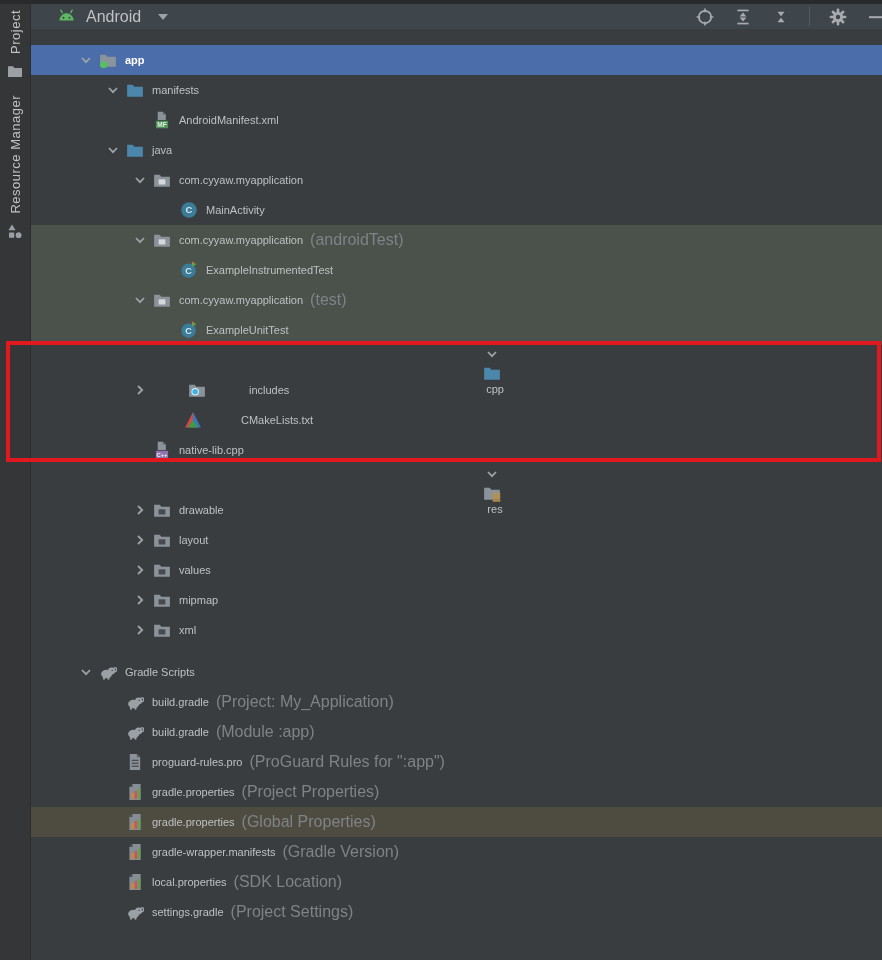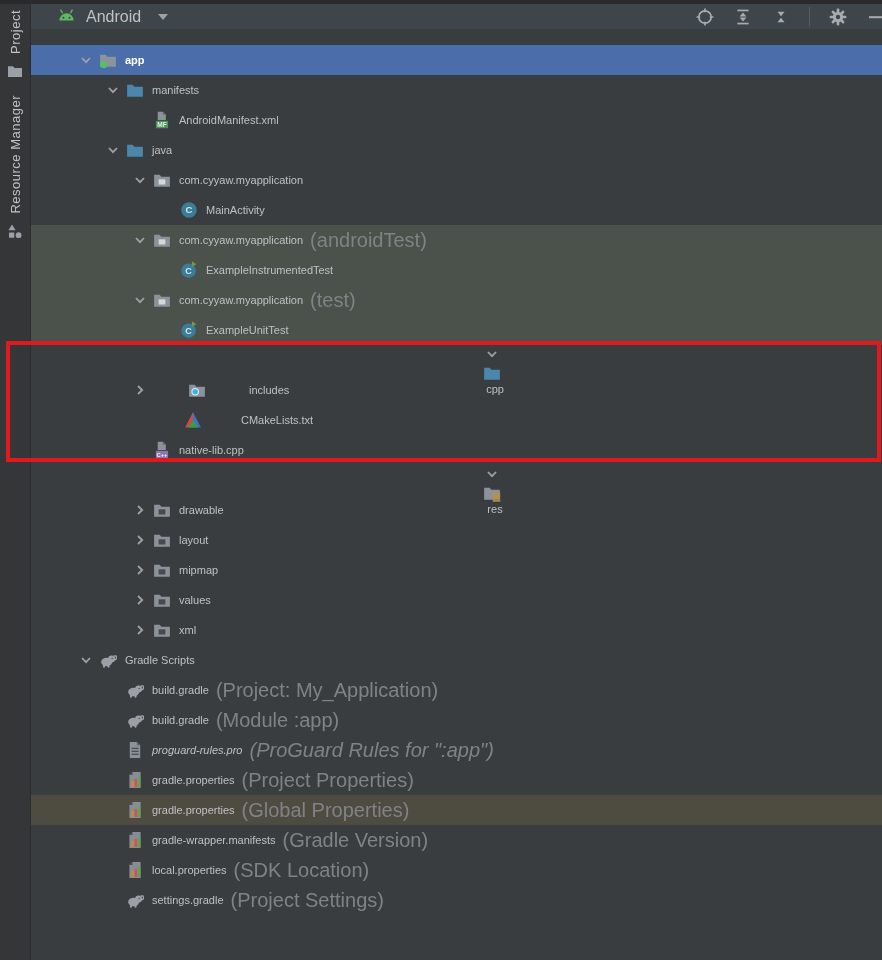--- a/index.html
+++ b/index.html
@@ -26,21 +26,21 @@
   .tb-right{margin-left:auto;display:flex;align-items:center;gap:18px;padding-right:0;}
   .tb-icon{width:20px;height:20px;display:flex;align-items:center;justify-content:center;cursor:pointer;}
   .tb-divider{width:1px;height:19px;background:#575b5f;}
   .tb-min{margin-right:-4px;}
   
   .tree{position:absolute;left:0;top:45px;right:0;}
   .row{height:30px;display:flex;align-items:center;box-sizing:border-box;cursor:pointer;}
   .row .chev{width:24px;height:18px;display:flex;align-items:center;justify-content:center;flex:none;}
   .row .ricon{width:20px;height:20px;display:flex;align-items:center;justify-content:center;flex:none;}
   .row .lbl{margin-left:7px;font-size:11px;color:#bec1c3;white-space:pre;}
-  .row .sfx{margin-left:7px;font-size:20px;color:#7f8386;white-space:pre;}
+  .row .sfx{margin-left:7px;font-size:16px;color:#7f8386;white-space:pre;}
   .row.bg-selected{background:#4b6da9;}
   .row.bg-selected .lbl{color:#ffffff;font-weight:bold;}
   .row.bg-green{background:#4a524b;}
   .row.bg-olive{background:#4e4b41;}
   
   .annotation{
     position:absolute;left:6px;top:341px;width:867px;height:113px;
     border:4px solid #e1191f;z-index:50;pointer-events:none;
   }
   svg{display:block;}
@@ -368,51 +368,51 @@
             <svg width="16" height="16" viewBox="0 0 16 16">
               <polyline points="6,4 10.2,8 6,12" fill="none" stroke="#9da2a7" stroke-width="1.8"></polyline>
             </svg>
           </span>
           <span class="ricon">
             <svg width="18" height="18" viewBox="0 0 16 16">
               <path d="M1 3.3h4.9l1.5 1.8H15V14H1z" fill="#8b9299"></path>
               <rect x="5" y="7.4" width="6" height="4.6" fill="#474b4f"></rect>
             </svg>
           </span>
+          <span class="lbl">values</span>
+        </div>
+        <div class="row" style="padding-left: 98px;">
+          <span class="chev">
+            <svg width="16" height="16" viewBox="0 0 16 16">
+              <polyline points="6,4 10.2,8 6,12" fill="none" stroke="#9da2a7" stroke-width="1.8"></polyline>
+            </svg>
+          </span>
+          <span class="ricon">
+            <svg width="18" height="18" viewBox="0 0 16 16">
+              <path d="M1 3.3h4.9l1.5 1.8H15V14H1z" fill="#8b9299"></path>
+              <rect x="5" y="7.4" width="6" height="4.6" fill="#474b4f"></rect>
+            </svg>
+          </span>
           <span class="lbl">mipmap</span>
         </div>
         <div class="row" style="padding-left: 98px;">
           <span class="chev">
             <svg width="16" height="16" viewBox="0 0 16 16">
               <polyline points="6,4 10.2,8 6,12" fill="none" stroke="#9da2a7" stroke-width="1.8"></polyline>
             </svg>
           </span>
           <span class="ricon">
             <svg width="18" height="18" viewBox="0 0 16 16">
               <path d="M1 3.3h4.9l1.5 1.8H15V14H1z" fill="#8b9299"></path>
               <rect x="5" y="7.4" width="6" height="4.6" fill="#474b4f"></rect>
             </svg>
           </span>
-          <span class="lbl">values</span>
-        </div>
-        <div class="row" style="padding-left: 98px;">
-          <span class="chev">
-            <svg width="16" height="16" viewBox="0 0 16 16">
-              <polyline points="6,4 10.2,8 6,12" fill="none" stroke="#9da2a7" stroke-width="1.8"></polyline>
-            </svg>
-          </span>
-          <span class="ricon">
-            <svg width="18" height="18" viewBox="0 0 16 16">
-              <path d="M1 3.3h4.9l1.5 1.8H15V14H1z" fill="#8b9299"></path>
-              <rect x="5" y="7.4" width="6" height="4.6" fill="#474b4f"></rect>
-            </svg>
-          </span>
           <span class="lbl">xml</span>
         </div>
-        <div class="row" style="padding-left: 44px;">
+        <div class="row" style="padding-left: 44px; margin-top: 12px;">
           <span class="chev">
             <svg width="16" height="16" viewBox="0 0 16 16">
               <polyline points="4,6 8,10.2 12,6" fill="none" stroke="#9da2a7" stroke-width="1.8"></polyline>
             </svg>
           </span>
           <span class="ricon">
             <svg width="18" height="18" viewBox="0 0 16 16">
               <g fill="#9aa0a6">
                 <ellipse cx="6.8" cy="9.8" rx="4.9" ry="3.7"></ellipse>
                 <circle cx="11.2" cy="7.1" r="3.1"></circle>
@@ -452,21 +452,21 @@
                 <rect x="3.5" y="12.2" width="1.9" height="2.6" rx="0.7"></rect>
                 <rect x="7.5" y="12.2" width="1.9" height="2.6" rx="0.7"></rect>
               </g>
               <path d="M13.6 4.5 q2.3 -0.7 2 1.6 q-0.2 1.7 -1.8 1.5" fill="none" stroke="#9aa0a6" stroke-width="1.3" stroke-linecap="round"></path>
               <circle cx="11.7" cy="6.6" r="0.55" fill="#3a3d40"></circle>
             </svg>
           </span>
           <span class="lbl">build.gradle</span>
           <span class="sfx">(Module :app)</span>
         </div>
-        <div class="row" style="padding-left: 71px; font-style: italic;">
+        <div class="row" style="padding-left: 71px;">
           <span class="chev"></span>
           <span class="ricon">
             <svg width="18" height="18" viewBox="0 0 16 16">
               <path d="M3.4 0.8h6.2l3 3V15.2H3.4z" fill="#8b9299"></path>
               <path d="M9.6 0.8l3 3h-3z" fill="#5c6268"></path>
               <g fill="#4c5054">
                 <rect x="5" y="6" width="6.2" height="1.2"></rect>
                 <rect x="5" y="8.6" width="6.2" height="1.2"></rect>
                 <rect x="5" y="11.2" width="6.2" height="1.2"></rect>
               </g>

